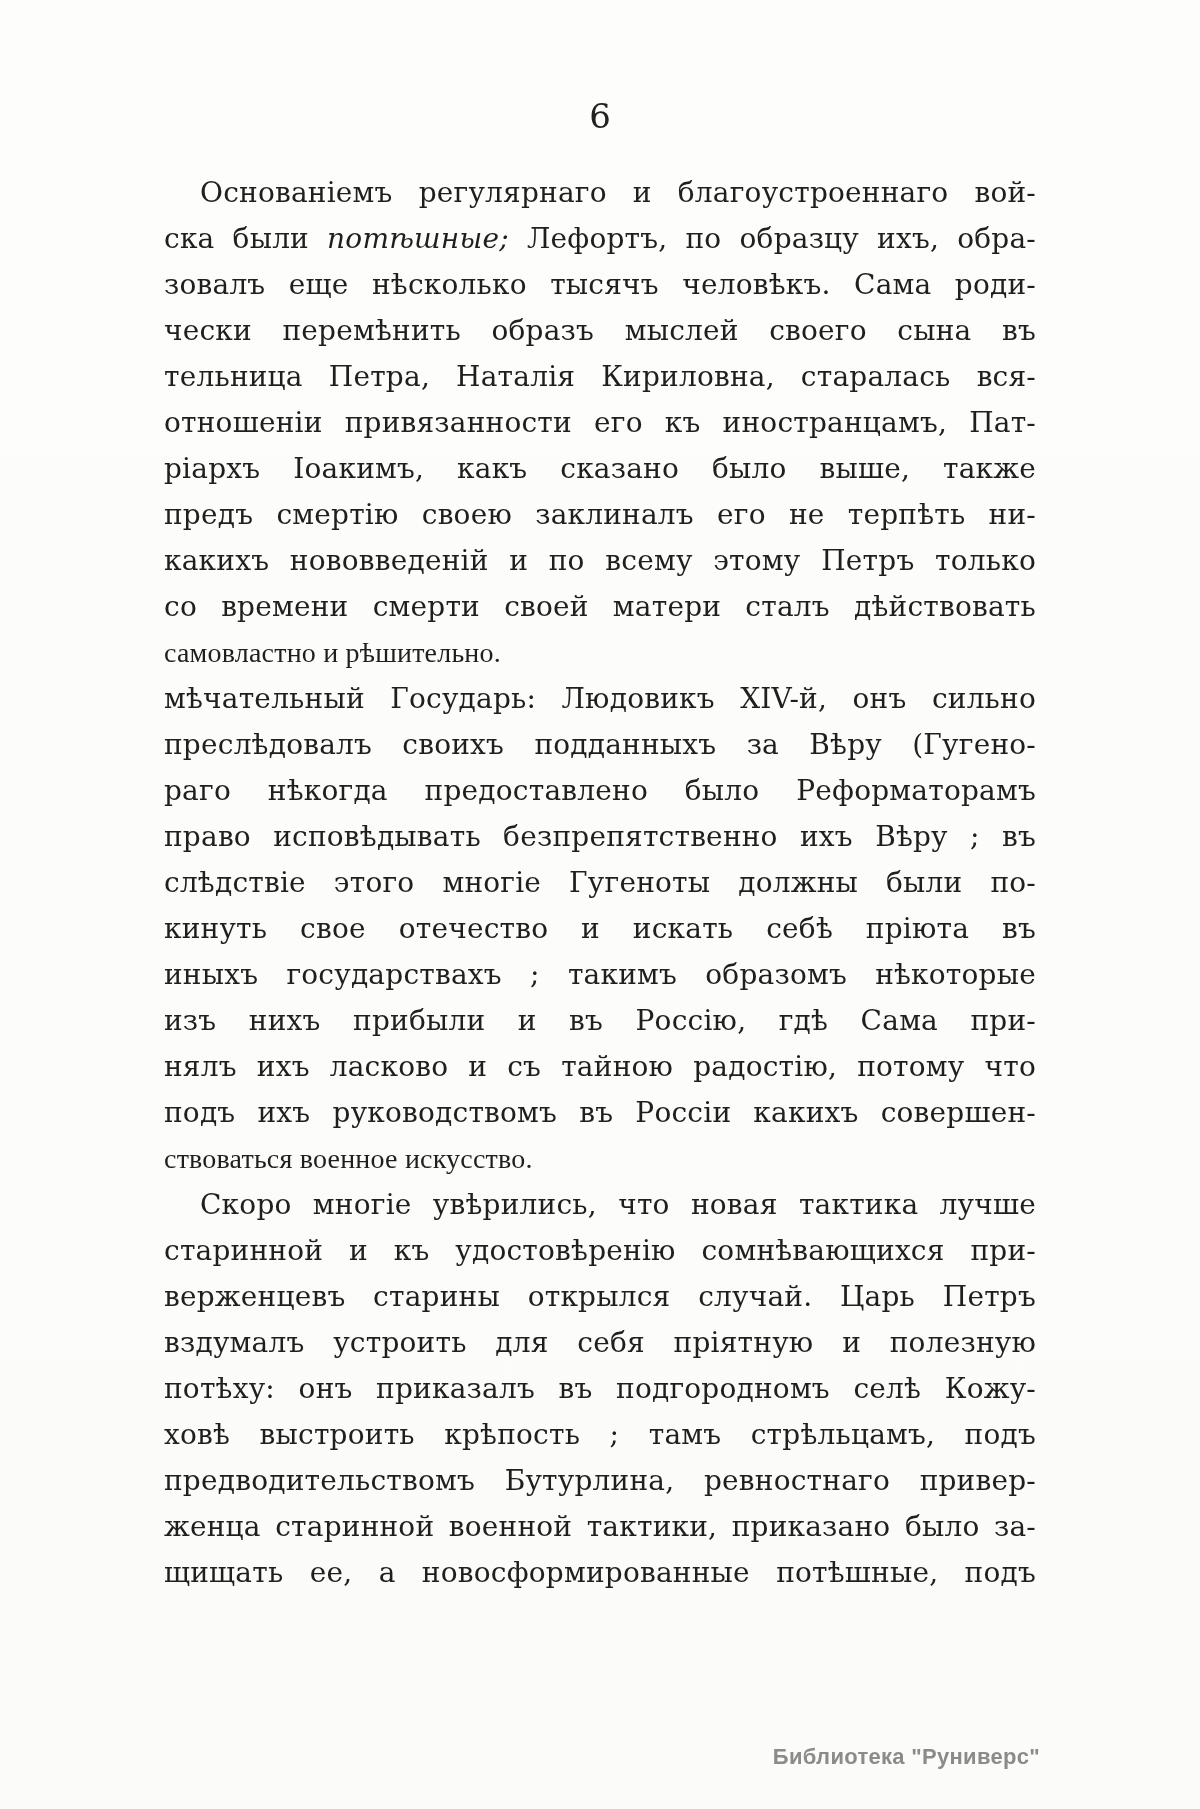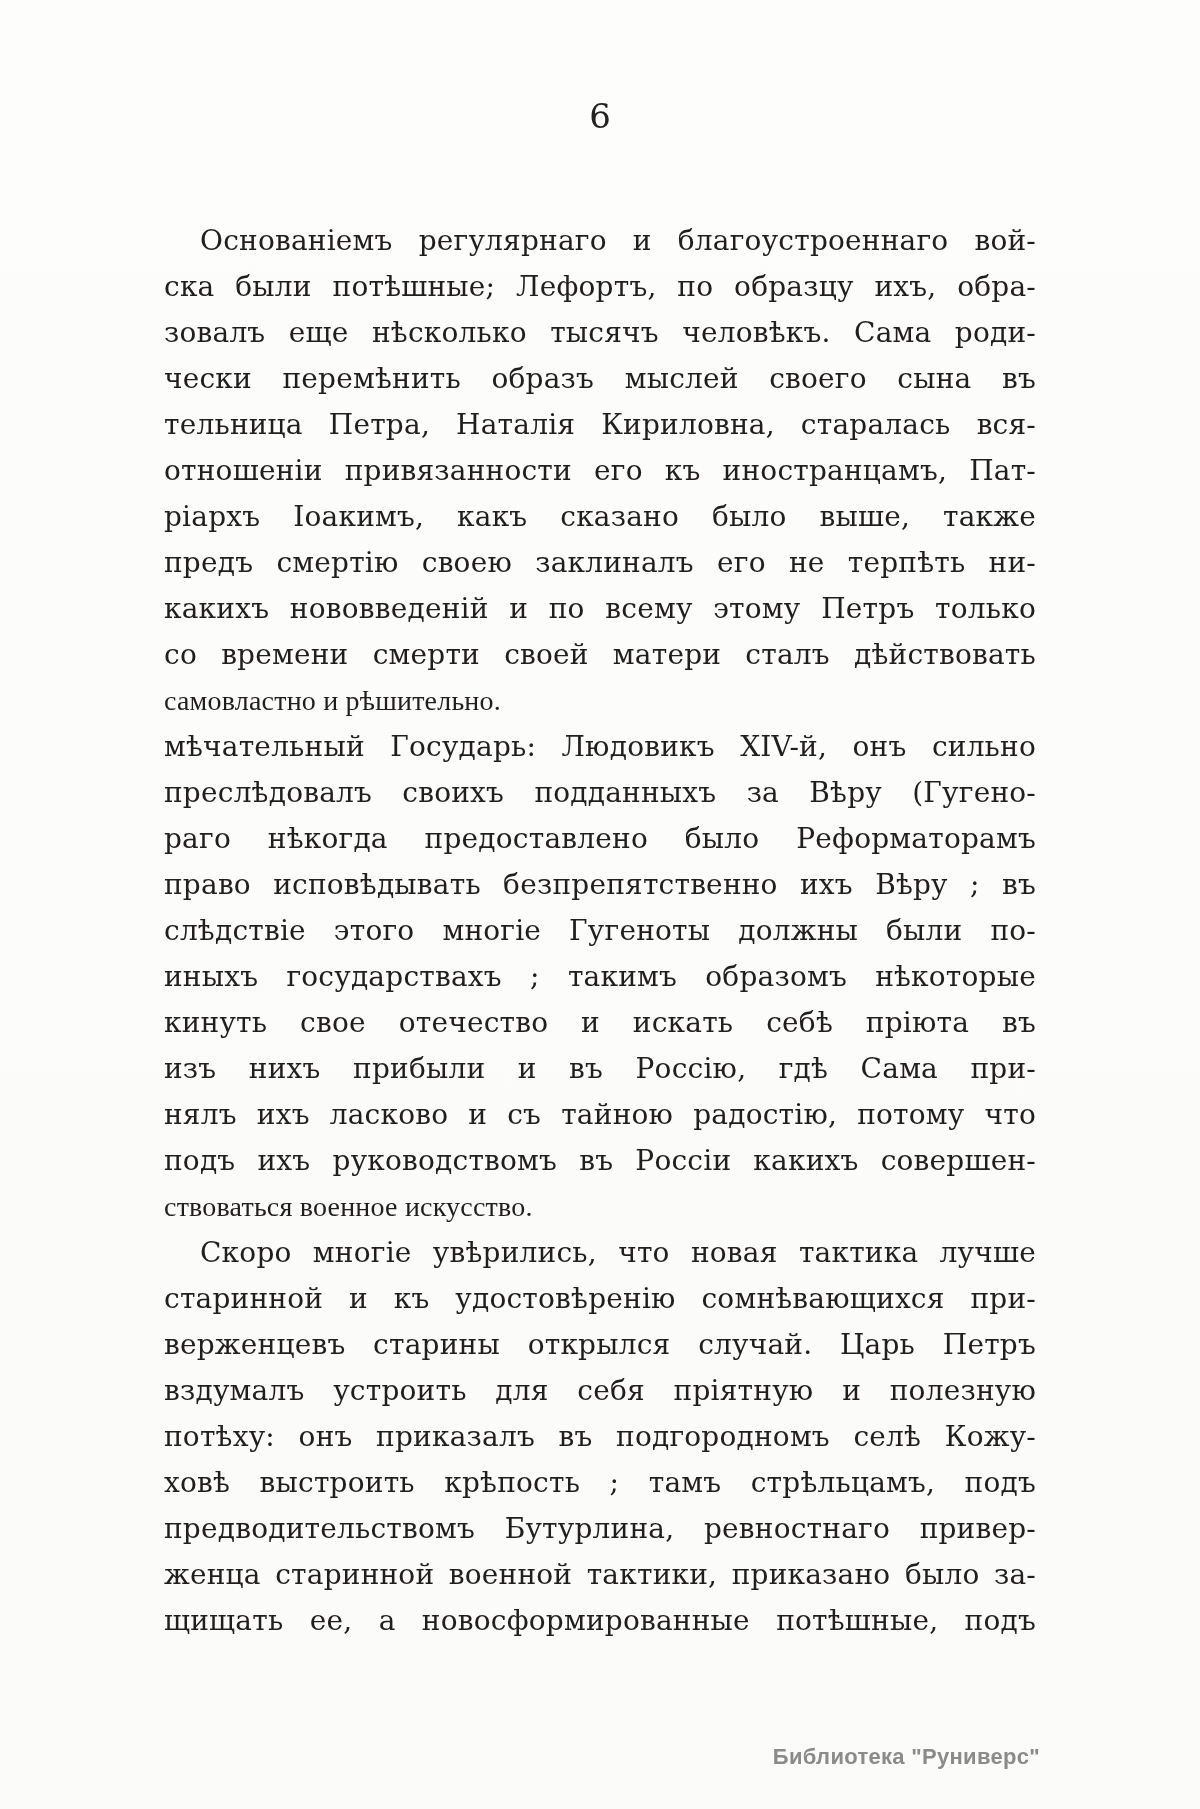--- a/index.html
+++ b/index.html
@@ -23,40 +23,40 @@
     text-align: center;
     font-size: 34px;
     line-height: 40px;
     color: #242220;
   }
   .text-block {
     position: absolute;
     top: 170px;
     left: 164px;
     width: 872px;
-    margin-top: 48px;
   }
   .line {
     height: 46px;
     line-height: 46px;
     font-size: 28px;
     letter-spacing: 0.2px;
     text-align: justify;
     text-align-last: justify;
     white-space: normal;
   }
   .line.indent {
     padding-left: 36px;
   }
   .line.endpara {
     text-align: left;
     text-align-last: left;
     font-family: Liberation Serif, serif;
   }
   .em {
+    font-style: italic;
   }
   .watermark {
     position: absolute;
     top: 1744px;
     right: 160px;
     font-family: "Liberation Sans", "DejaVu Sans", sans-serif;
     font-weight: 700;
     font-size: 22px;
     letter-spacing: 0.3px;
     color: #8b8b8b;
@@ -77,22 +77,22 @@
     <div class="line">ріархъ Іоакимъ, какъ сказано было выше, также</div>
     <div class="line">предъ смертію своею заклиналъ его не терпѣть ни-</div>
     <div class="line">какихъ нововведеній и по всему этому Петръ только</div>
     <div class="line">со времени смерти своей матери сталъ дѣйствовать</div>
     <div class="line endpara">самовластно и рѣшительно.</div>
     <div class="line">мѣчательный Государь: Людовикъ XIV-й, онъ сильно</div>
     <div class="line">преслѣдовалъ своихъ подданныхъ за Вѣру (Гугено-</div>
     <div class="line">раго нѣкогда предоставлено было Реформаторамъ</div>
     <div class="line">право исповѣдывать безпрепятственно ихъ Вѣру ; въ</div>
     <div class="line">слѣдствіе этого многіе Гугеноты должны были по-</div>
+    <div class="line">кинуть свое отечество и искать себѣ пріюта въ</div>
     <div class="line">иныхъ государствахъ ; такимъ образомъ нѣкоторые</div>
-    <div class="line">кинуть свое отечество и искать себѣ пріюта въ</div>
     <div class="line">изъ нихъ прибыли и въ Россію, гдѣ Сама при-</div>
     <div class="line">нялъ ихъ ласково и съ тайною радостію, потому что</div>
     <div class="line">подъ ихъ руководствомъ въ Россіи какихъ совершен-</div>
     <div class="line endpara">ствоваться военное искусство.</div>
     <div class="line indent">Скоро многіе увѣрились, что новая тактика лучше</div>
     <div class="line">старинной и къ удостовѣренію сомнѣвающихся при-</div>
     <div class="line">верженцевъ старины открылся случай. Царь Петръ</div>
     <div class="line">вздумалъ устроить для себя пріятную и полезную</div>
     <div class="line">потѣху: онъ приказалъ въ подгородномъ селѣ Кожу-</div>
     <div class="line">ховѣ выстроить крѣпость ; тамъ стрѣльцамъ, подъ</div>

